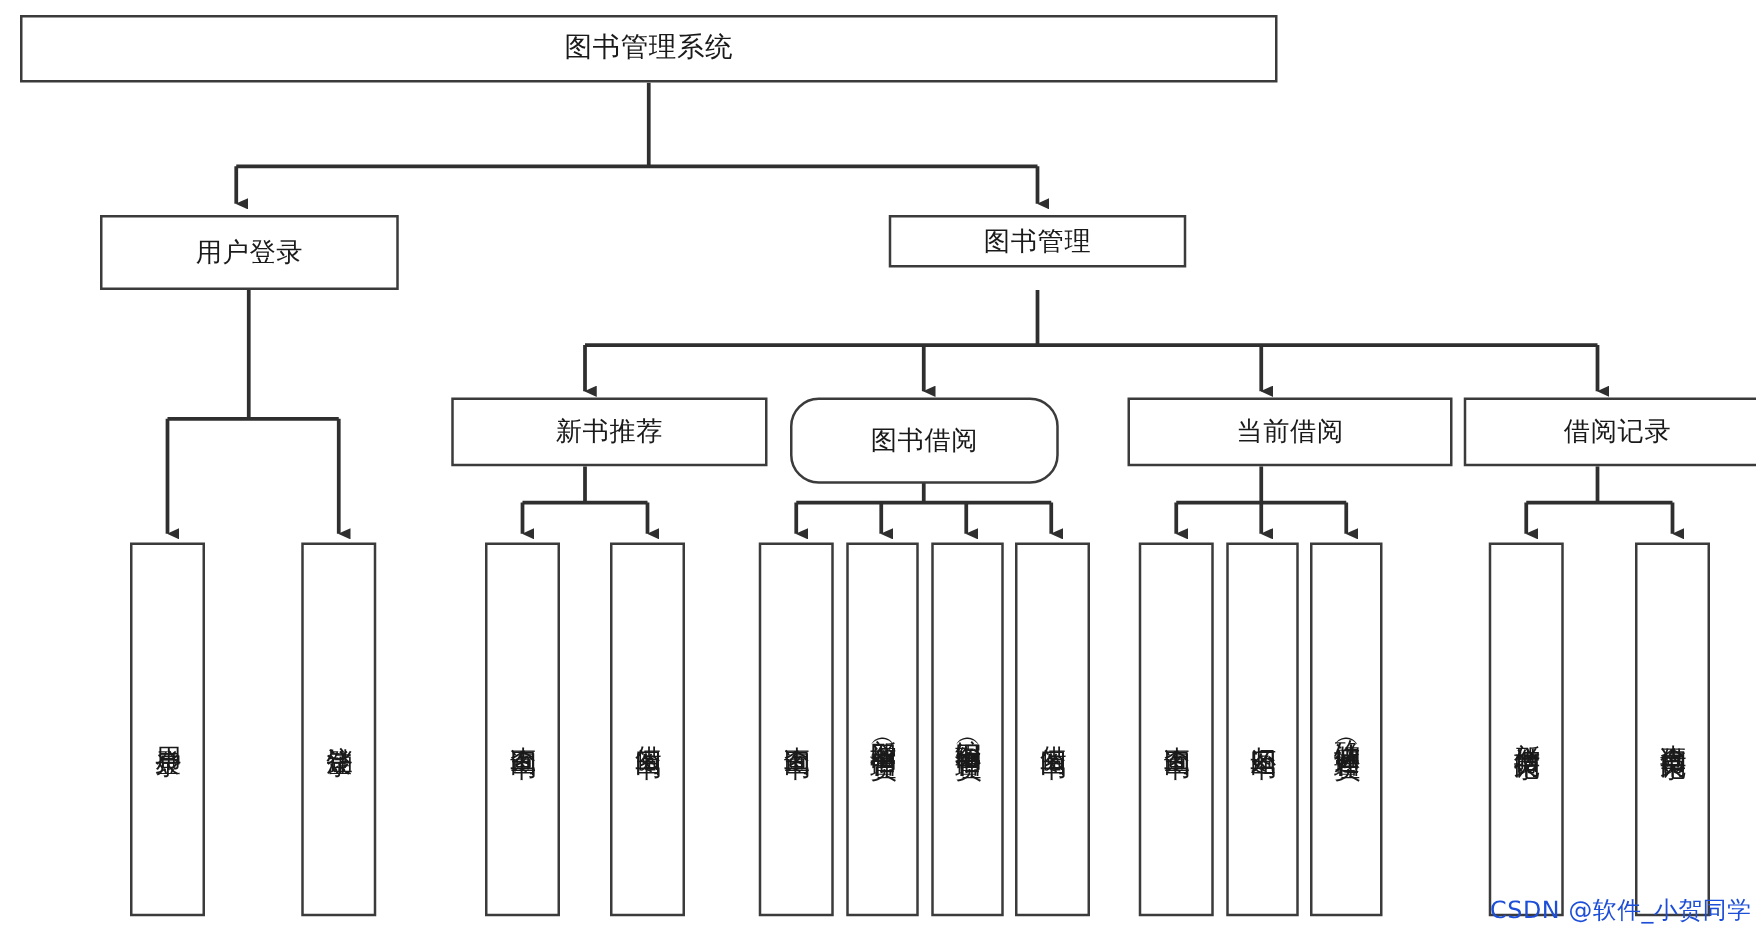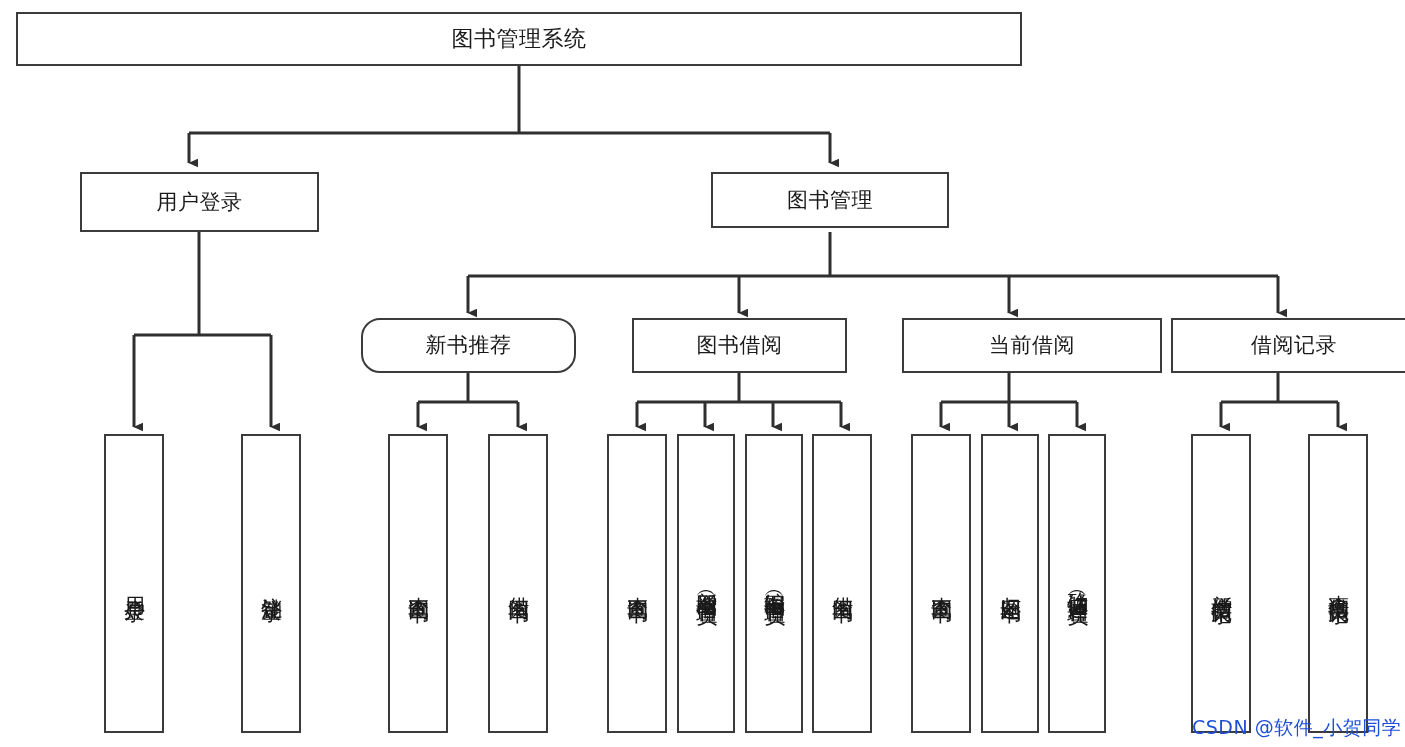--- a/index.html
+++ b/index.html
@@ -125,28 +125,28 @@
     </g>
   </svg>
 
   <div class="node horiz root" style="left:16px; top:12px; width:1006px; height:54px;">
     <span class="label">图书管理系统</span>
   </div>
 
   <div class="node horiz" style="left:80px; top:172px; width:239px; height:60px;">
     <span class="label">用户登录</span>
   </div>
-  <div class="node horiz" style="left:711px; top:172px; width:238px; height:56px;">
+  <div class="node horiz" style="left:711px; top:172px; width:238px; height:42px;">
     <span class="label">图书管理</span>
   </div>
 
-  <div class="node horiz" style="left:361px; top:318px; width:215px; height:55px;border-radius:19px;">
+  <div class="node horiz" style="left:361px; top:318px; width:253px; height:55px;">
     <span class="label">新书推荐</span>
   </div>
-  <div class="node horiz" style="left:632px; top:318px; width:215px; height:55px;">
+  <div class="node horiz" style="left:632px; top:318px; width:215px; height:69px;border-radius:23px;">
     <span class="label">图书借阅</span>
   </div>
   <div class="node horiz" style="left:902px; top:318px; width:260px; height:55px;">
     <span class="label">当前借阅</span>
   </div>
   <div class="node horiz" style="left:1171px; top:318px; width:246px; height:55px;">
     <span class="label">借阅记录</span>
   </div>
 
   <div class="node vert" style="left:104px; top:434px; width:60px; height:299px;">

